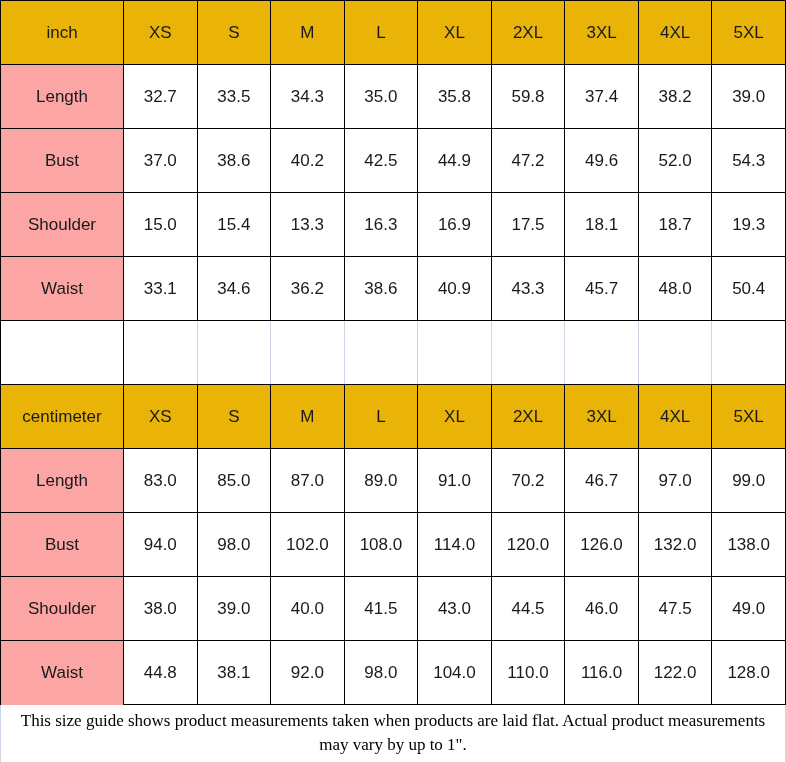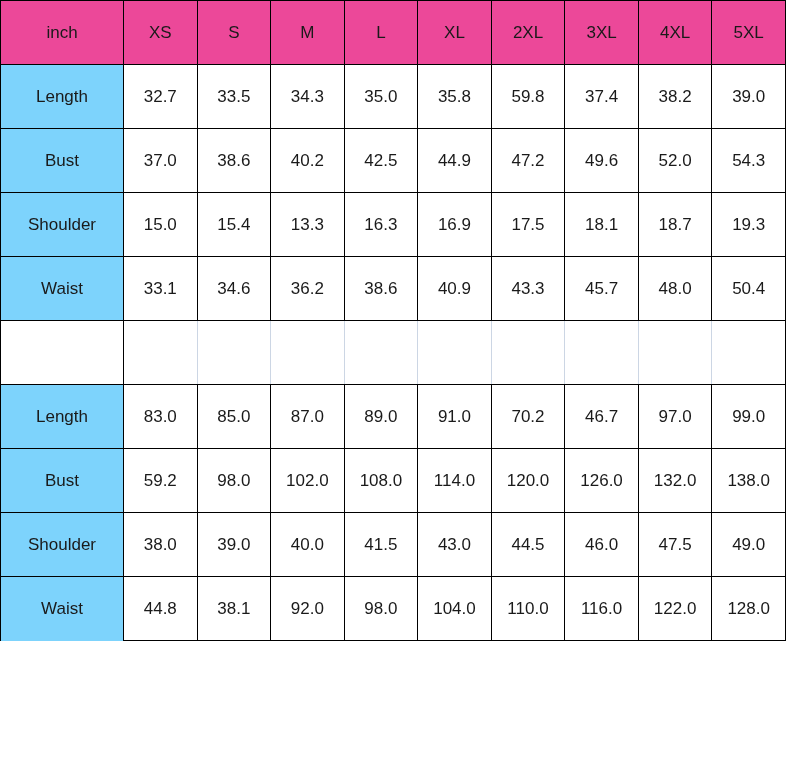--- a/index.html
+++ b/index.html
@@ -21,22 +21,22 @@
     border: 1px solid #000000;
     height: 63px;
     padding: 0;
     text-align: center;
     vertical-align: middle;
     font-size: 17px;
     font-weight: 400;
     font-family: "Liberation Sans", sans-serif;
     color: #1a1a1a;
   }
-  th.unit-cell, th.size-cell { background: #ec4899; }
-  td.label-cell { background: #7dd3fc; }
+  th.unit-cell, th.size-cell { background: #eab308; }
+  td.label-cell { background: #fca5a5; }
   td.value-cell { background: #ffffff; }
   
   tr.spacer-row td {
     background: #ffffff;
     border-top: 1px solid #000000;
     border-bottom: 1px solid #000000;
     border-left: 1px solid #ccd6e4;
     border-right: 1px solid #ccd6e4;
   }
   tr.spacer-row td.spacer-label {
@@ -150,34 +150,46 @@
       <td></td>
       <td></td>
       <td></td>
       <td></td>
       <td></td>
       <td></td>
       <td></td>
     </tr>
 
     <tr>
+      <th class="unit-cell">centimeter</th>
+      <th class="size-cell">XS</th>
+      <th class="size-cell">S</th>
+      <th class="size-cell">M</th>
+      <th class="size-cell">L</th>
+      <th class="size-cell">XL</th>
+      <th class="size-cell">2XL</th>
+      <th class="size-cell">3XL</th>
+      <th class="size-cell">4XL</th>
+      <th class="size-cell">5XL</th>
+    </tr>
+    <tr>
       <td class="label-cell">Length</td>
       <td class="value-cell">83.0</td>
       <td class="value-cell">85.0</td>
       <td class="value-cell">87.0</td>
       <td class="value-cell">89.0</td>
       <td class="value-cell">91.0</td>
       <td class="value-cell">70.2</td>
       <td class="value-cell">46.7</td>
       <td class="value-cell">97.0</td>
       <td class="value-cell">99.0</td>
     </tr>
     <tr>
       <td class="label-cell">Bust</td>
-      <td class="value-cell">59.2</td>
+      <td class="value-cell">94.0</td>
       <td class="value-cell">98.0</td>
       <td class="value-cell">102.0</td>
       <td class="value-cell">108.0</td>
       <td class="value-cell">114.0</td>
       <td class="value-cell">120.0</td>
       <td class="value-cell">126.0</td>
       <td class="value-cell">132.0</td>
       <td class="value-cell">138.0</td>
     </tr>
     <tr>
@@ -200,13 +212,14 @@
       <td class="value-cell">98.0</td>
       <td class="value-cell">104.0</td>
       <td class="value-cell">110.0</td>
       <td class="value-cell">116.0</td>
       <td class="value-cell">122.0</td>
       <td class="value-cell">128.0</td>
     </tr>
   </tbody>
     </table>
 
+  <div class="footer-note">This size guide shows product measurements taken when products are laid flat. Actual product measurements may vary by up to 1".</div>
 </div>
 
 </body></html>

